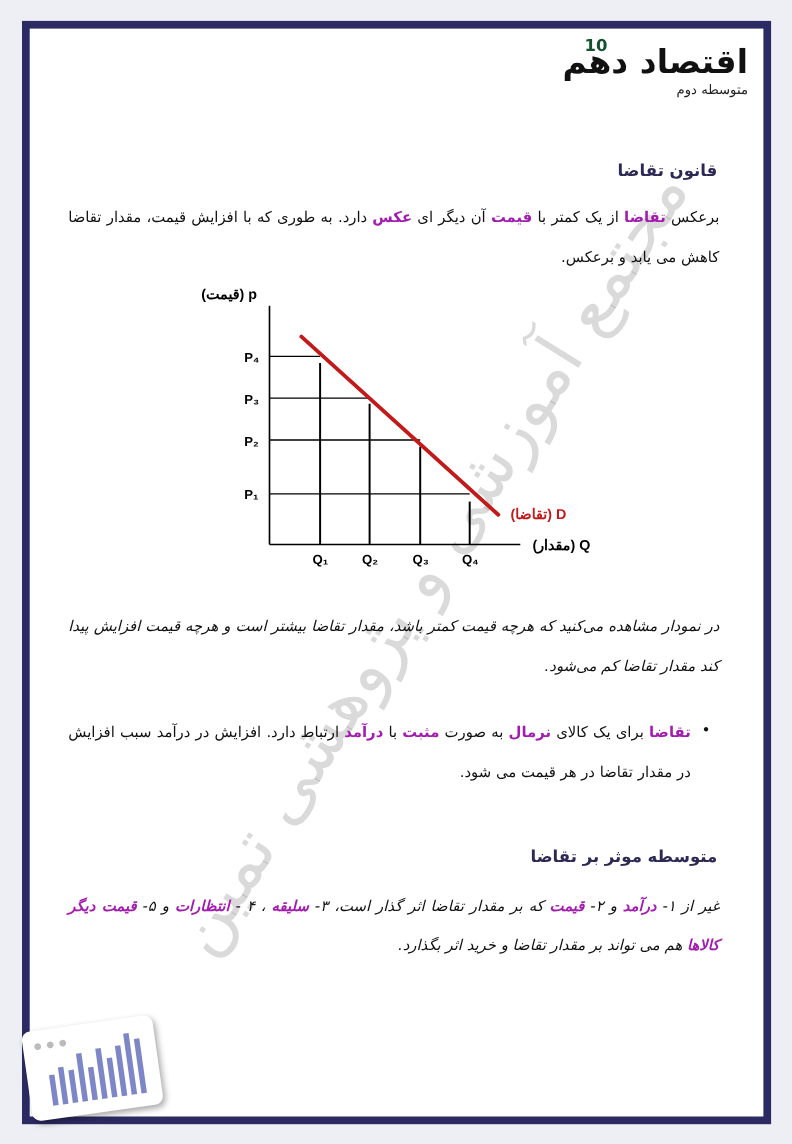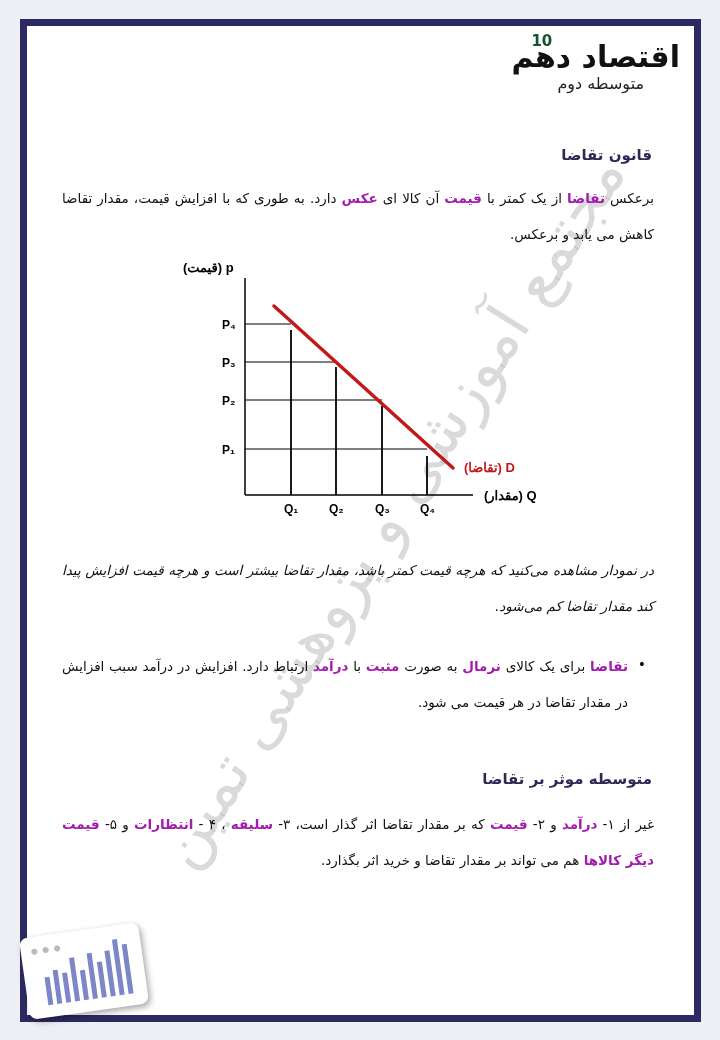--- a/index.html
+++ b/index.html
@@ -7,21 +7,21 @@
     width: 720px; height: 1040px; background: #eeeef5; position: relative; overflow: hidden;
     font-family: "DejaVu Sans", sans-serif;
   }
   .page-frame {
     position: absolute; left: 20px; top: 19px; width: 667px; height: 989px;
     border: 7px solid #2c2a63; background: #ffffff;
   }
   .logo { position: absolute; right: 40px; top: 40px; direction: rtl; text-align: right; }
   .logo-main { font-size: 30px; font-weight: bold; color: #111; line-height: 34px; letter-spacing: -1px; }
   .logo-num { position: absolute; left: 20px; top: -8px; font-size: 15px; font-weight: bold; color: #14532d; }
-  .logo-sub { font-size: 16px; color: #222; margin-left: 10px; text-align: center; direction: rtl; }
+  .logo-sub { font-size: 12px; color: #222; margin-left: 10px; text-align: right; direction: rtl; }
   .rtl { direction: rtl; text-align: center; }
   .heading {
     position: absolute; right: 68px; font-size: 15px; font-weight: bold; color: #2c2a55;
   }
   .para {
     position: absolute; right: 66px; left: 62px; font-size: 13.5px; color: #111; line-height: 36px;
     text-align: justify; text-align-last: right; direction: rtl;
   }
   .red { color: #a21caf; font-weight: bold; }
   .chart { position: absolute; left: 0; top: 0; width: 720px; height: 1040px; pointer-events: none; }
@@ -49,21 +49,21 @@
 <div class="logo">
   <div class="logo-main">اقتصاد دهم</div>
   <span class="logo-num">10</span>
   <div class="logo-sub">متوسطه دوم</div>
 </div>
 
 <div class="watermark">مجتمع آموزشی و پژوهشی تمین</div>
 
 <div class="heading rtl" style="top:146px;">قانون تقاضا</div>
 
-<div class="para" style="top:180px;"><span>برعکس </span><span class="red">تقاضا</span><span> از یک کمتر با </span><span class="red">قیمت</span><span> آن کالا ای </span><span class="red">عکس</span><span> دارد. به طوری که با افزایش قیمت، مقدار تقاضا کاهش می یابد و برعکس.</span></div>
+<div class="para" style="top:180px;"><span>برعکس </span><span class="red">تقاضا</span><span> از یک کمتر با </span><span class="red">قیمت</span><span> آن دیگر ای </span><span class="red">عکس</span><span> دارد. به طوری که با افزایش قیمت، مقدار تقاضا کاهش می یابد و برعکس.</span></div>
 
 <svg class="chart" viewBox="0 0 720 1040">
 
   <line x1="245" y1="278" x2="245" y2="495" stroke="#000" stroke-width="1.5"></line>
   <line x1="245" y1="495" x2="473" y2="495" stroke="#000" stroke-width="1.5"></line>
 
   <line x1="245" y1="324" x2="291" y2="324" stroke="#000" stroke-width="1.2"></line>
   <line x1="245" y1="362" x2="336" y2="362" stroke="#000" stroke-width="1.2"></line>
   <line x1="245" y1="400" x2="382" y2="400" stroke="#000" stroke-width="1.2"></line>
   <line x1="245" y1="449" x2="427" y2="449" stroke="#000" stroke-width="1.2"></line>
@@ -90,21 +90,21 @@
   <text x="464" y="472" font-size="13" font-weight="bold" fill="#c21a1a">(تقاضا) D</text>
 </svg>
 
 <div class="para" style="top:552px;font-style:italic;">در نمودار مشاهده می‌کنید که هرچه قیمت کمتر باشد، مقدار تقاضا بیشتر است و هرچه قیمت افزایش پیدا کند مقدار تقاضا کم می‌شود.</div>
 
 <div class="para" style="top:648px; right:92px;"><span class="red">تقاضا</span><span> برای یک کالای </span><span class="red">نرمال</span><span> به صورت </span><span class="red">مثبت</span><span> با </span><span class="red">درآمد</span><span> ارتباط دارد. افزایش در درآمد سبب افزایش در مقدار تقاضا در هر قیمت می شود.</span></div>
 <div class="bullet">•</div>
 
 <div class="heading rtl" style="top:770px;">متوسطه موثر بر تقاضا</div>
 
-<div class="para" style="top:806px;"><span>غیر از ۱- </span><span class="red">درآمد</span><span> و ۲- </span><span class="red">قیمت</span><span> که بر مقدار تقاضا اثر گذار است، ۳- </span><span class="red">سلیقه</span><span> ، ۴ - </span><span class="red">انتظارات</span><span> و ۵- </span><span class="red">قیمت دیگر کالاها</span><span> هم می تواند بر مقدار تقاضا و خرید اثر بگذارد.</span></div>
+<div class="para" style="top:806px;font-style:italic;"><span>غیر از ۱- </span><span class="red">درآمد</span><span> و ۲- </span><span class="red">قیمت</span><span> که بر مقدار تقاضا اثر گذار است، ۳- </span><span class="red">سلیقه</span><span> ، ۴ - </span><span class="red">انتظارات</span><span> و ۵- </span><span class="red">قیمت دیگر کالاها</span><span> هم می تواند بر مقدار تقاضا و خرید اثر بگذارد.</span></div>
 
 <div class="badge">
   <div class="dots">● ● ●</div>
   <div class="bars">
     <span style="height:28px"></span>
       <span style="height:34px"></span>
       <span style="height:30px"></span>
     <span style="height:44px"></span>
       <span style="height:30px"></span>
       <span style="height:46px"></span>

